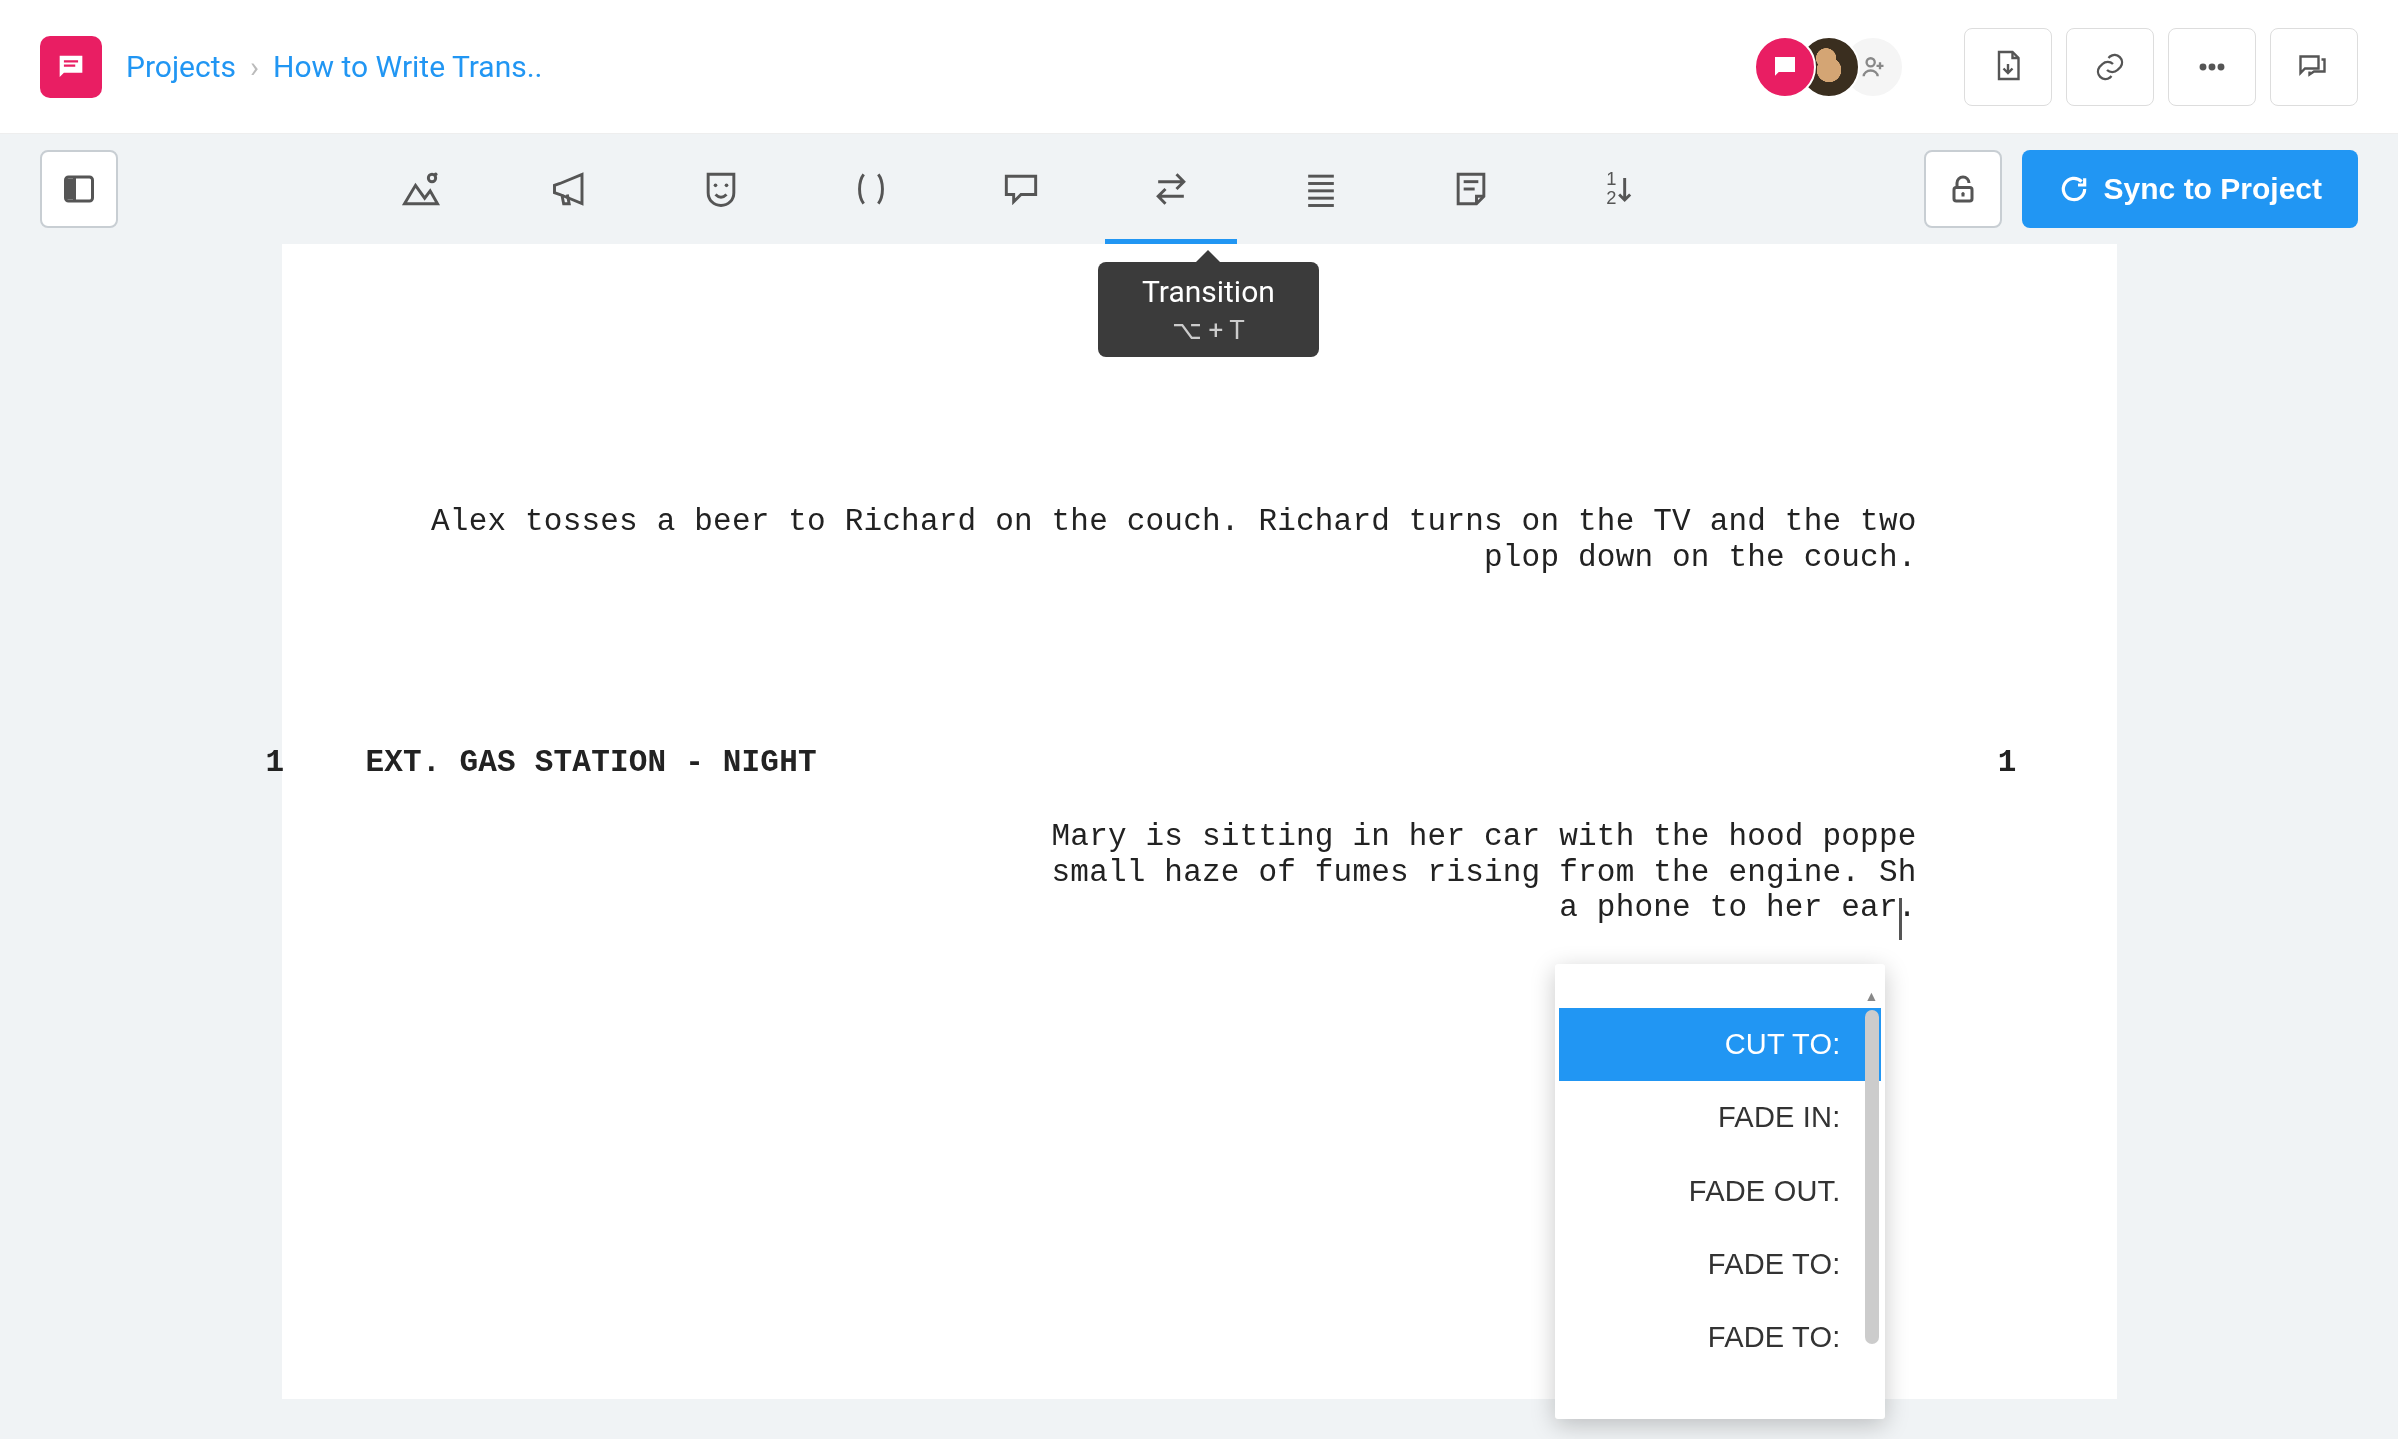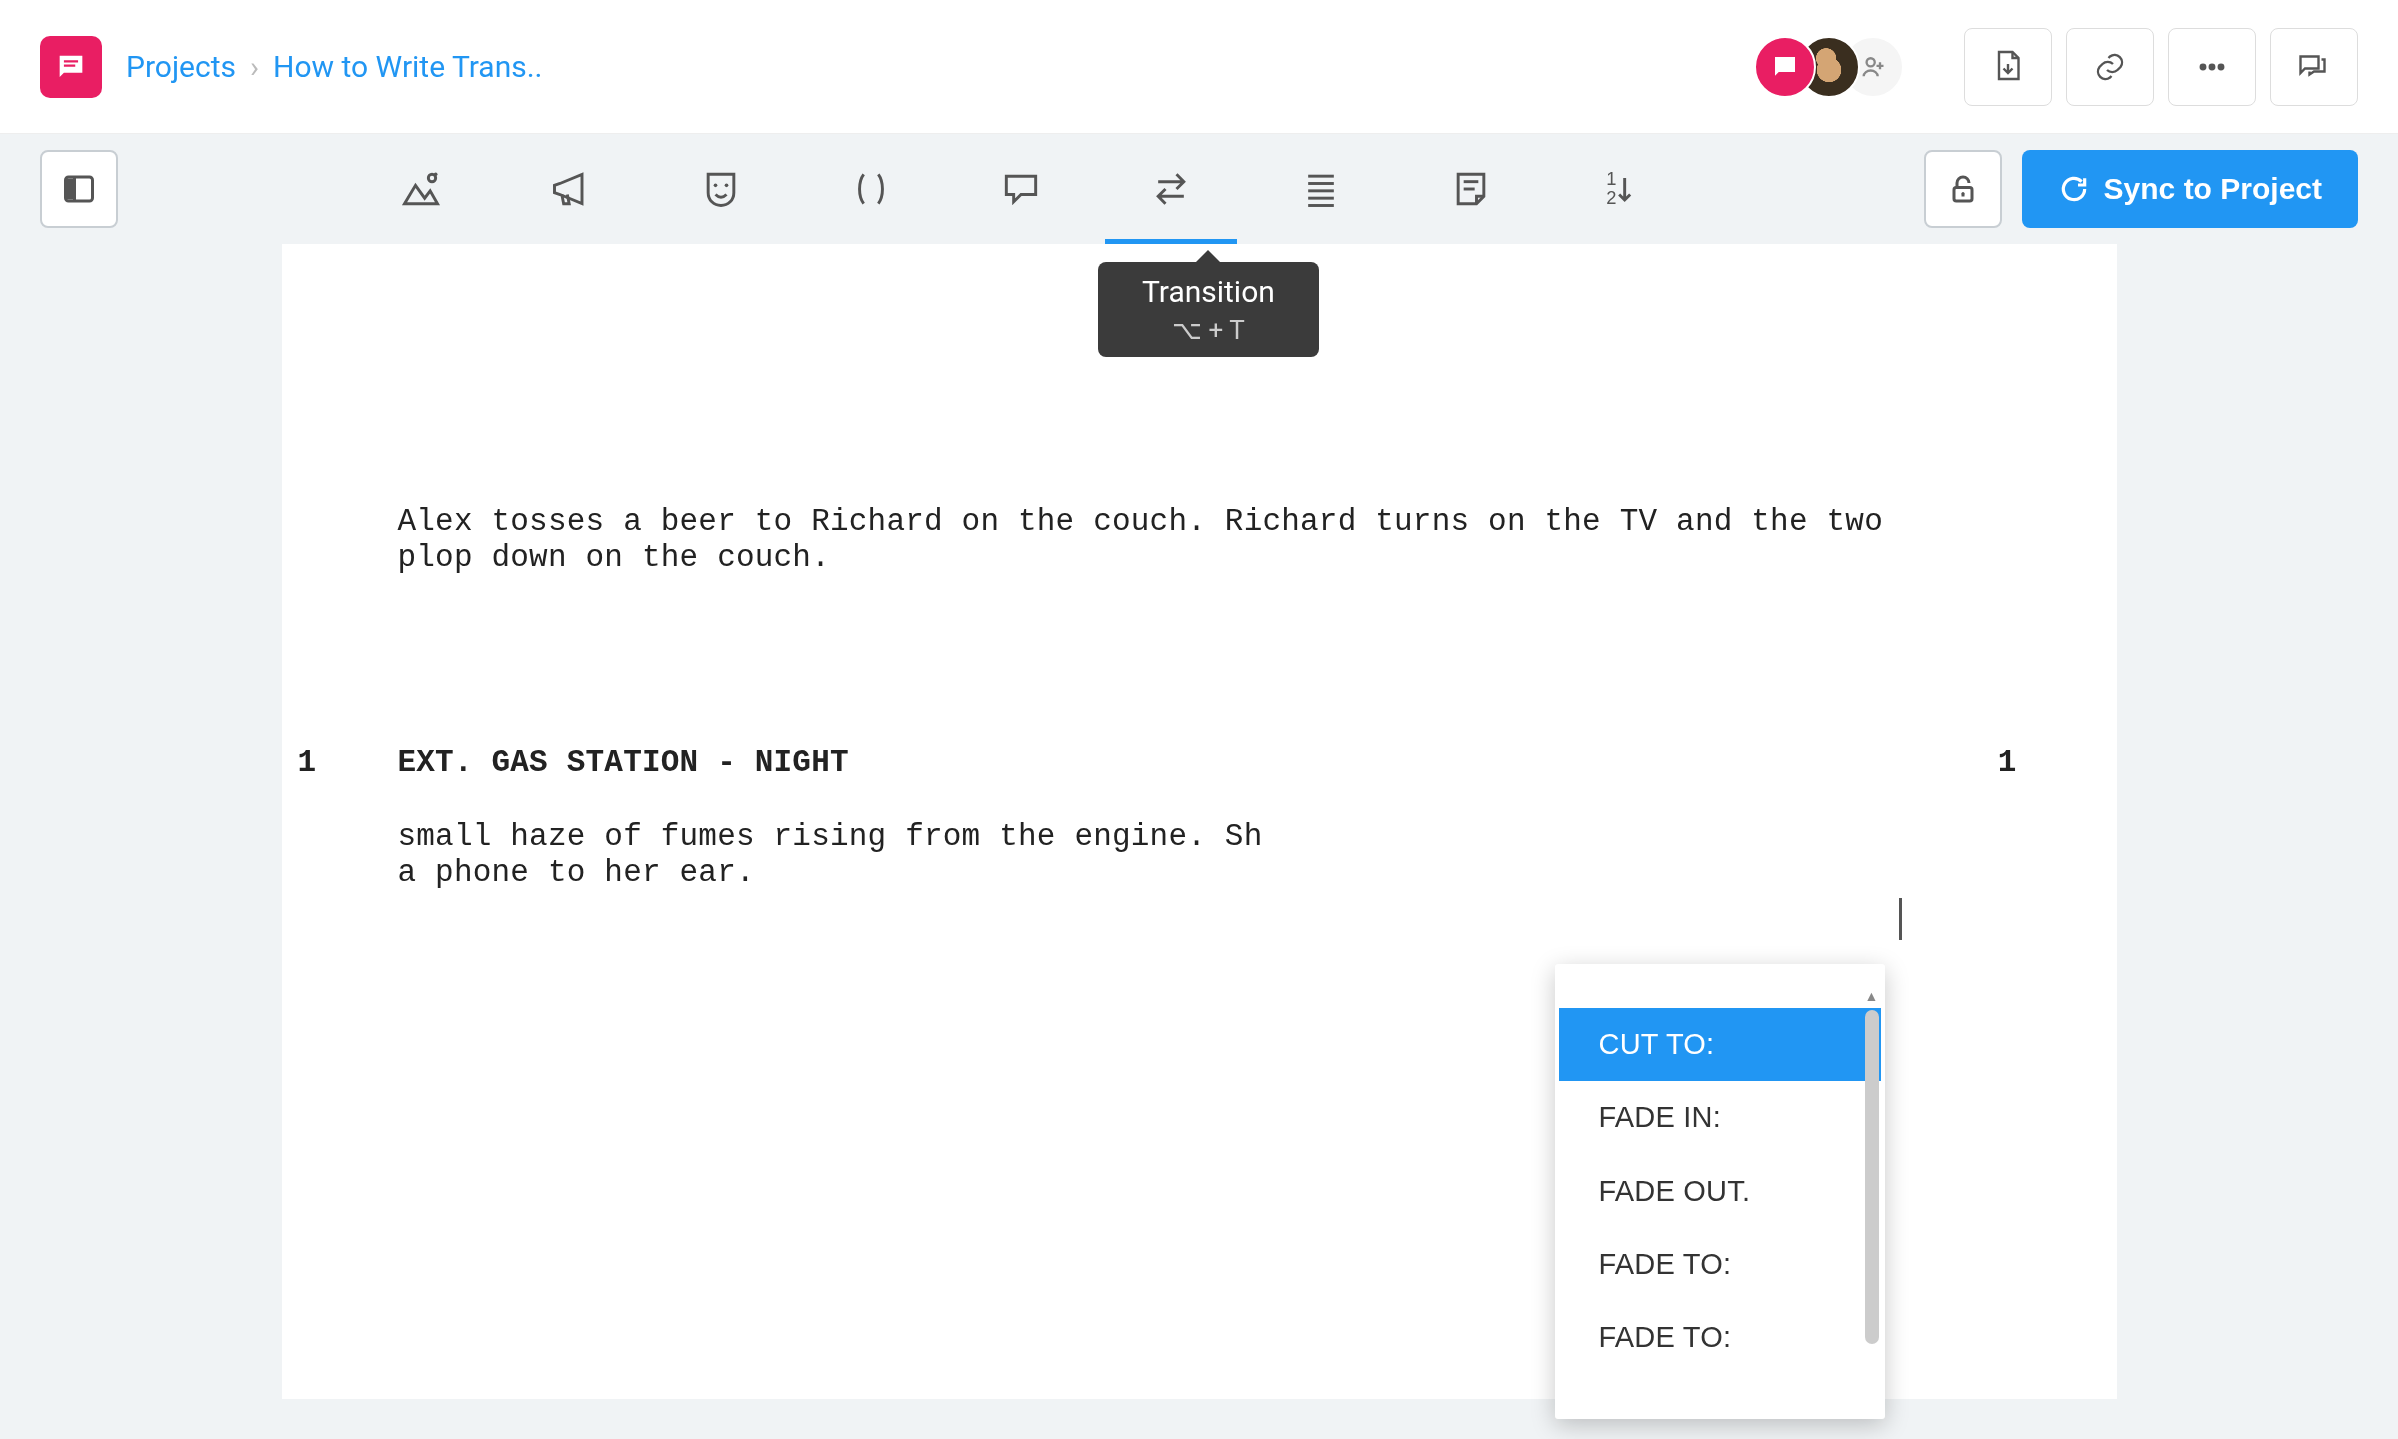--- a/index.html
+++ b/index.html
@@ -39,21 +39,21 @@
 .sync-btn svg { width: 32px; height: 32px; stroke: #fff; fill: none; stroke-width: 2.4; }
 
 
 .tooltip { position: absolute; top: 262px; left: 1098px; background: #3b3b3b; color: #fff; padding: 12px 44px; border-radius: 8px; text-align: center; z-index: 100; }
 .tooltip::before { content: ''; position: absolute; top: -12px; left: 50%; transform: translateX(-50%); border: 14px solid transparent; border-bottom-color: #3b3b3b; border-top: 0; }
 .tooltip-title { font-size: 30px; margin-bottom: 6px; }
 .tooltip-shortcut { font-size: 26px; color: #ccc; }
 
 
 .doc-area { background: #f0f3f5; min-height: calc(100% - 244px); padding: 0 40px 40px 40px; display: flex; justify-content: center; }
-.page { background: #fff; width: 1835px; min-height: 1100px; padding: 260px 200px 80px 116px; position: relative; font-family: "Courier New", Courier, monospace; font-size: 31px; line-height: 1.15; color: #222; letter-spacing: 0.2px; }
+.page { background: #fff; width: 1835px; min-height: 1100px; padding: 260px 200px 80px 84px; position: relative; font-family: "Courier New", Courier, monospace; font-size: 31px; line-height: 1.15; color: #222; letter-spacing: 0.2px; text-align: right; }
 .action-block { margin-bottom: 60px; }
 .scene-row { display: flex; margin-bottom: 38px; position: relative; }
 .scene-num-left { position: absolute; left: -100px; font-weight: bold; }
 .scene-heading { font-weight: bold; }
 .scene-num-right { position: absolute; right: -100px; font-weight: bold; }
 .cursor-mark { position: absolute; right: 215px; top: 654px; width: 3px; height: 42px; background: #555; }
 
 
 .dropdown { position: absolute; right: 232px; top: 720px; width: 330px; background: #fff; box-shadow: 0 6px 24px rgba(0,0,0,0.22); border-radius: 3px; z-index: 50; padding: 44px 4px 44px 4px; font-family: -apple-system, BlinkMacSystemFont, "Segoe UI", sans-serif; }
 .dropdown-item { padding: 20px 40px; font-size: 29px; color: #333; cursor: pointer; }
@@ -226,20 +226,21 @@
 
     <div style="height:110px"></div>
 
     <div class="scene-row">
       <span class="scene-num-left">1</span>
       <span class="scene-heading">EXT. GAS STATION - NIGHT</span>
       <span class="scene-num-right">1</span>
     </div>
 
     <div>
+      <div>Mary is sitting in her car with the hood poppe</div>
       <div>small haze of fumes rising from the engine. Sh</div>
       <div>a phone to her ear.</div>
     </div>
 
     <div class="dropdown">
       <div class="dropdown-arrow-up">▲</div>
       <div class="dropdown-item selected">CUT TO:</div>
       <div class="dropdown-item">FADE IN:</div>
       <div class="dropdown-item">FADE OUT.</div>
       <div class="dropdown-item">FADE TO:</div>

